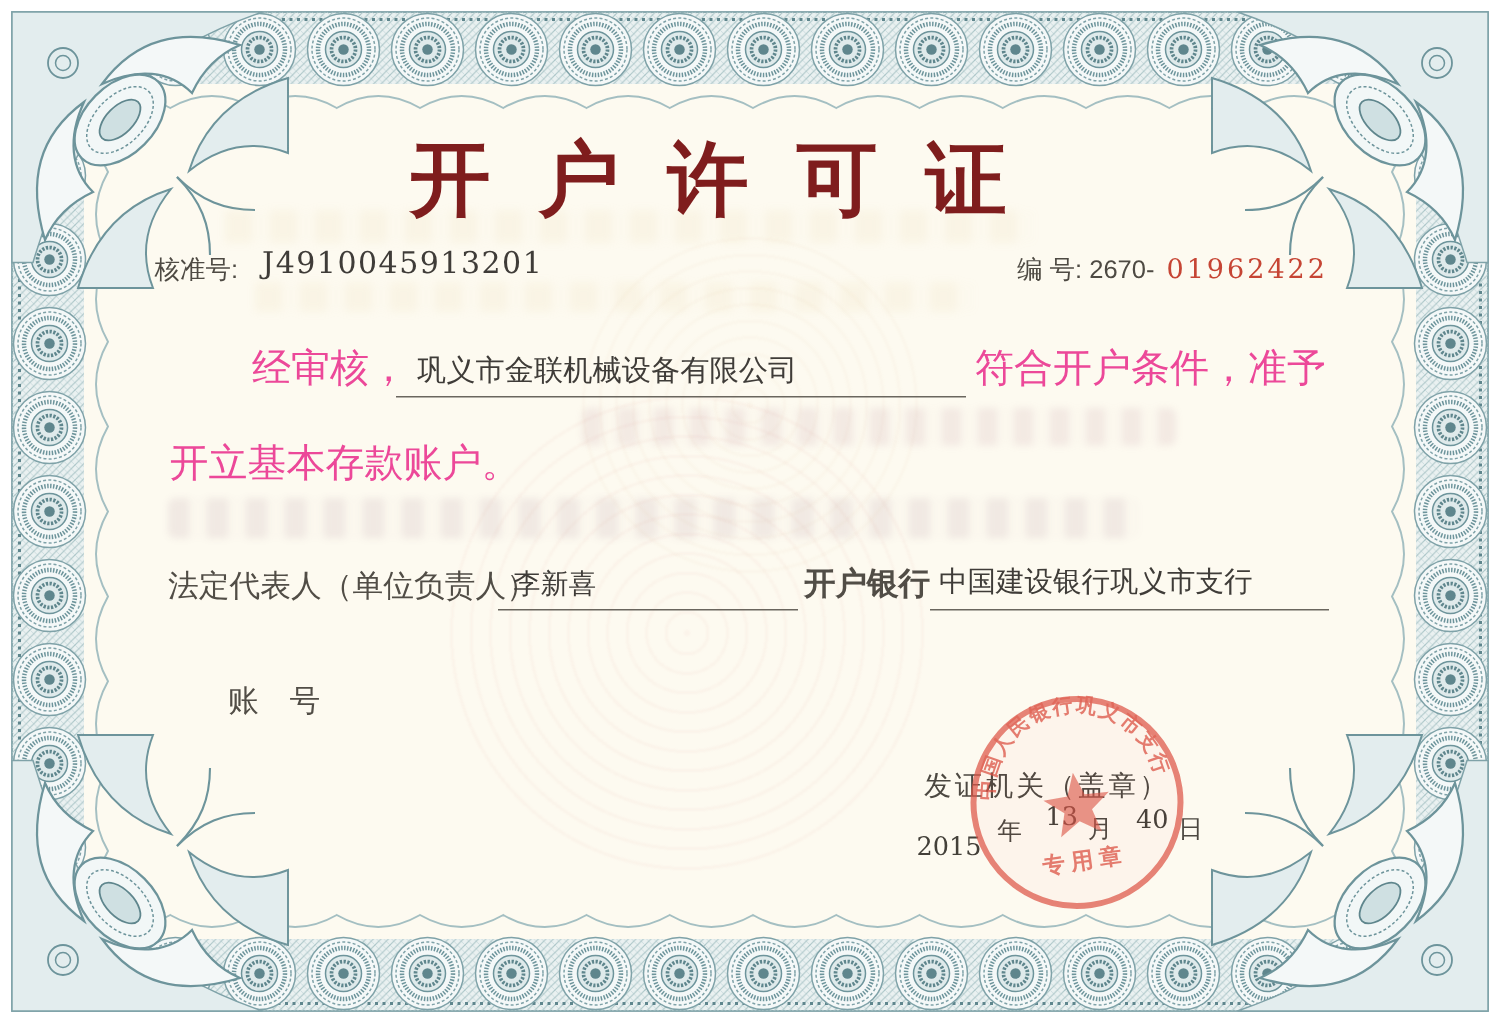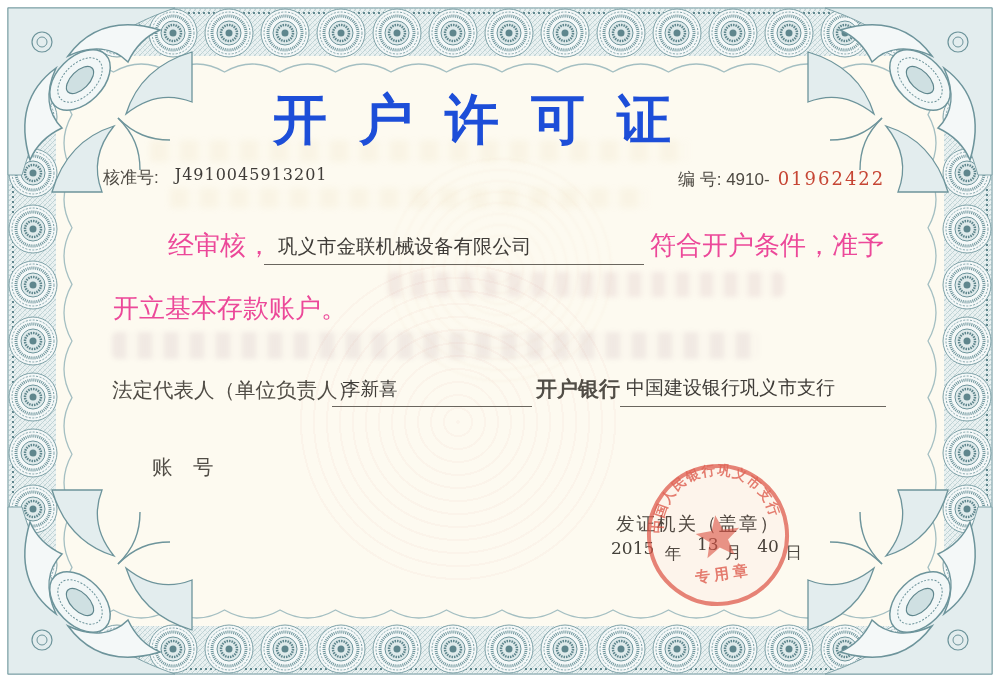--- a/index.html
+++ b/index.html
@@ -41,25 +41,25 @@
     opacity:.35;filter:blur(3px);
   }
   .ghost-y1{left:150px;top:140px;width:540px;height:22px;}
   .ghost-y2{left:170px;top:188px;width:480px;height:20px;}
 
   
   .title{
     position:absolute;left:0;top:84px;width:944px;text-align:center;
     font-family:"Liberation Serif","DejaVu Serif",serif;font-weight:bold;
     font-size:54px;letter-spacing:32px;padding-left:32px;box-sizing:border-box;
-    color:#1d4ed8;
+    color:#7f1d1d;
   }
   .row-approval{position:absolute;left:103px;top:166px;font-size:17px;}
   .row-approval .val{
-    font-family:"DejaVu Serif","Liberation Serif",serif;font-size:16px;
+    font-family:"DejaVu Serif","Liberation Serif",serif;font-size:20px;
     letter-spacing:1px;margin-left:16px;position:relative;top:-3px;color:var(--ink-serif);
   }
   .row-serial{position:absolute;left:678px;top:168px;font-size:17px;}
   .row-serial .val{
     font-family:"DejaVu Serif","Liberation Serif",serif;font-size:18px;
     letter-spacing:2px;margin-left:8px;color:var(--red);font-weight:500;
   }
 
   .big{font-size:26px;color:#ec4899;font-weight:500;}
   .body-prefix{position:absolute;left:168px;top:228px;}
@@ -78,21 +78,21 @@
 
   .lbl{position:absolute;font-size:20.5px;color:#514d46;}
   .lbl-legal{left:112px;top:376px;}
   .lbl-bank{left:536px;top:375px;font-size:21px;font-weight:600;}
   .lbl-account{left:112px;top:453px;margin-left:40px;}
 
   .issuer-label{position:absolute;left:616px;top:511px;font-size:18.5px;letter-spacing:2px;color:#4c4841;}
   .date-row{position:absolute;left:611px;top:534px;font-size:16.5px;color:#4c4841;}
   .date-row span{position:relative;display:inline-block;}
   .date-num{font-family:"DejaVu Serif","Liberation Serif",serif;font-size:17px;color:#434039;}
-  .d-year{top:4px;}  .u-year{top:9px;margin-left:6px;}
+  .d-year{top:20px;}  .u-year{top:9px;margin-left:6px;}
   .d-month{top:0px;margin-left:11px;} .u-month{top:8px;margin-left:2px;}
   .d-day{top:2px;margin-left:11px;}   .u-day{top:8px;margin-left:2px;}
 
   .seal{position:absolute;left:643px;top:460px;width:150px;height:150px;z-index:3;
         transform:rotate(-8deg);opacity:.88;}
 </style>
 </head>
 <body>
 
 <div class="stage">
@@ -211,21 +211,21 @@
 
   <div class="content">
 
     <div class="title">开户许可证</div>
 
     <div class="row-approval">
       <span>核准号:</span><span class="val">J4910045913201</span>
     </div>
 
     <div class="row-serial">
-      <span>编 号: 4910-</span><span class="val">01962422</span>
+      <span>编 号: 2670-</span><span class="val">01962422</span>
     </div>
 
     <span class="big body-prefix">经审核，</span>
     <span class="fill fill-company">巩义市金联机械设备有限公司</span>
     <span class="big body-line2">开立基本存款账户。</span>
     <span class="big body-suffix">符合开户条件，准予</span>
 
     <span class="lbl lbl-legal">法定代表人（单位负责人）</span>
     <span class="fill fill-legal">李新喜</span>
 

